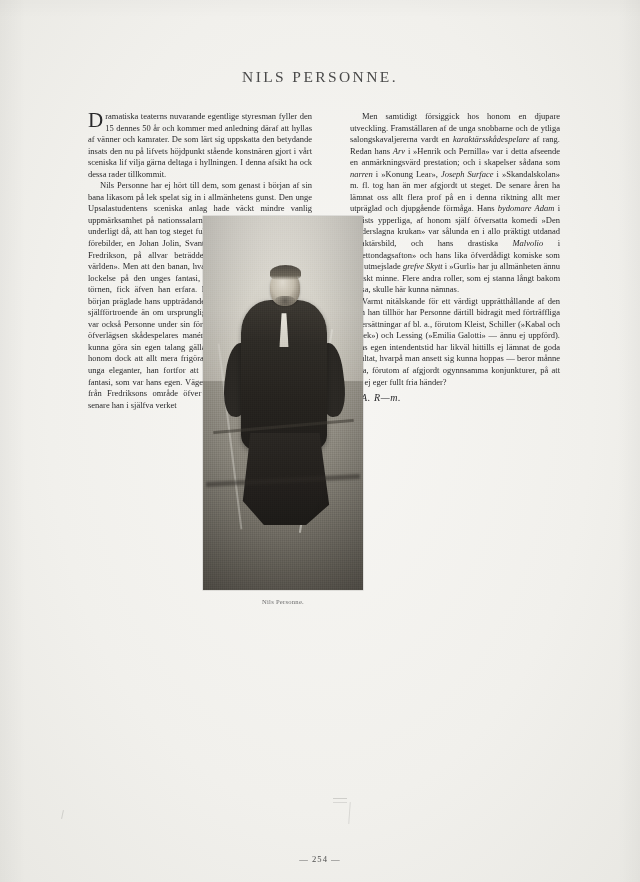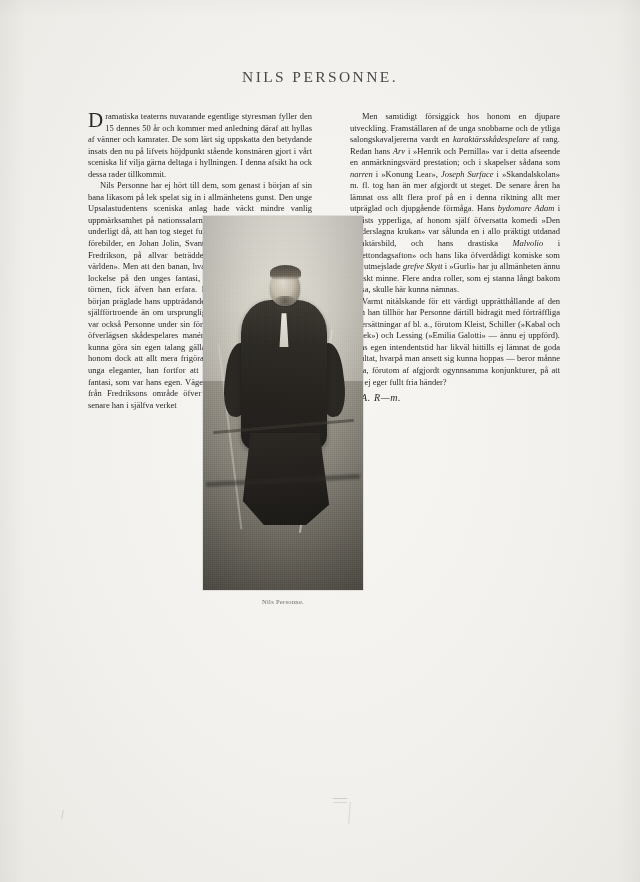--- a/index.html
+++ b/index.html
@@ -310,19 +310,20 @@
       <div class="hair"></div>
       <div class="beard"></div>
       <div class="boatrail"></div>
       <div class="boatrail2"></div>
       <div class="grain"></div>
       <div class="vig"></div>
     </div>
     <div class="caption">Nils Personne.</div>
   </div>
 
+  <div class="folio">— 254 —</div>
 
   <div class="marks mark-a"></div>
   <div class="marks mark-b"></div>
   <div class="marks mark-c"></div>
   <div class="marks mark-d"></div>
 
 </div>
 
 </body></html>

